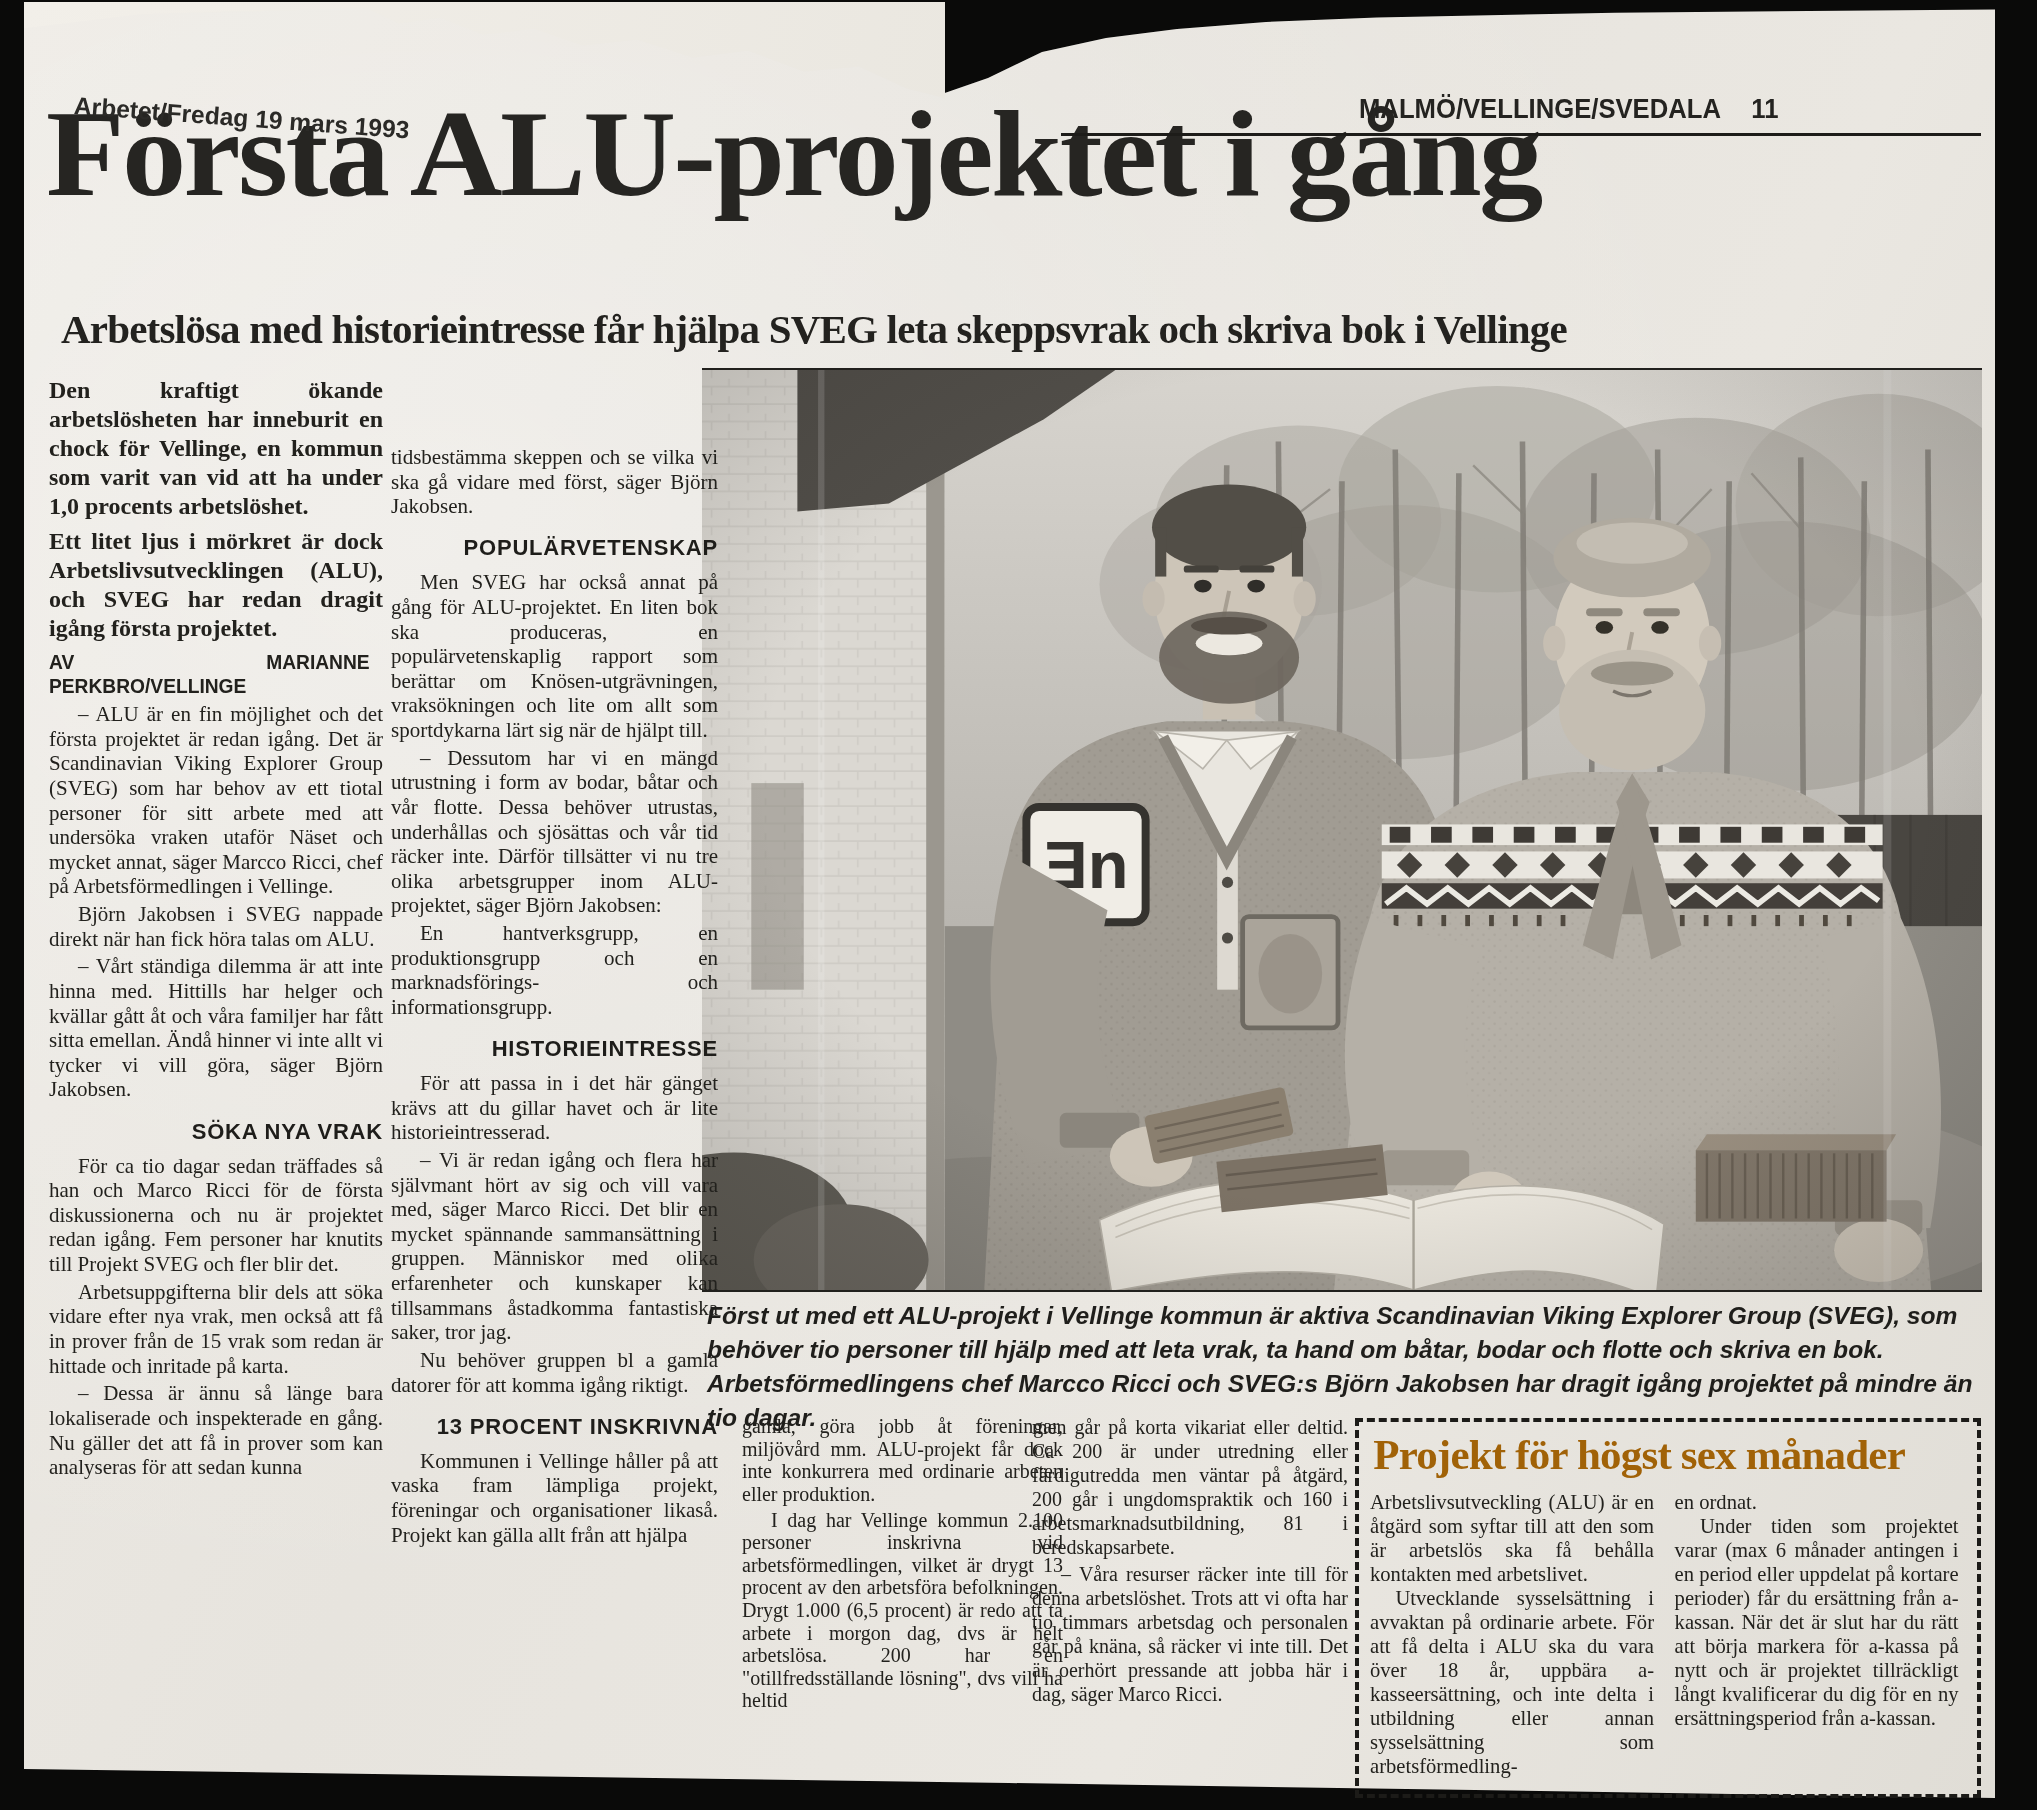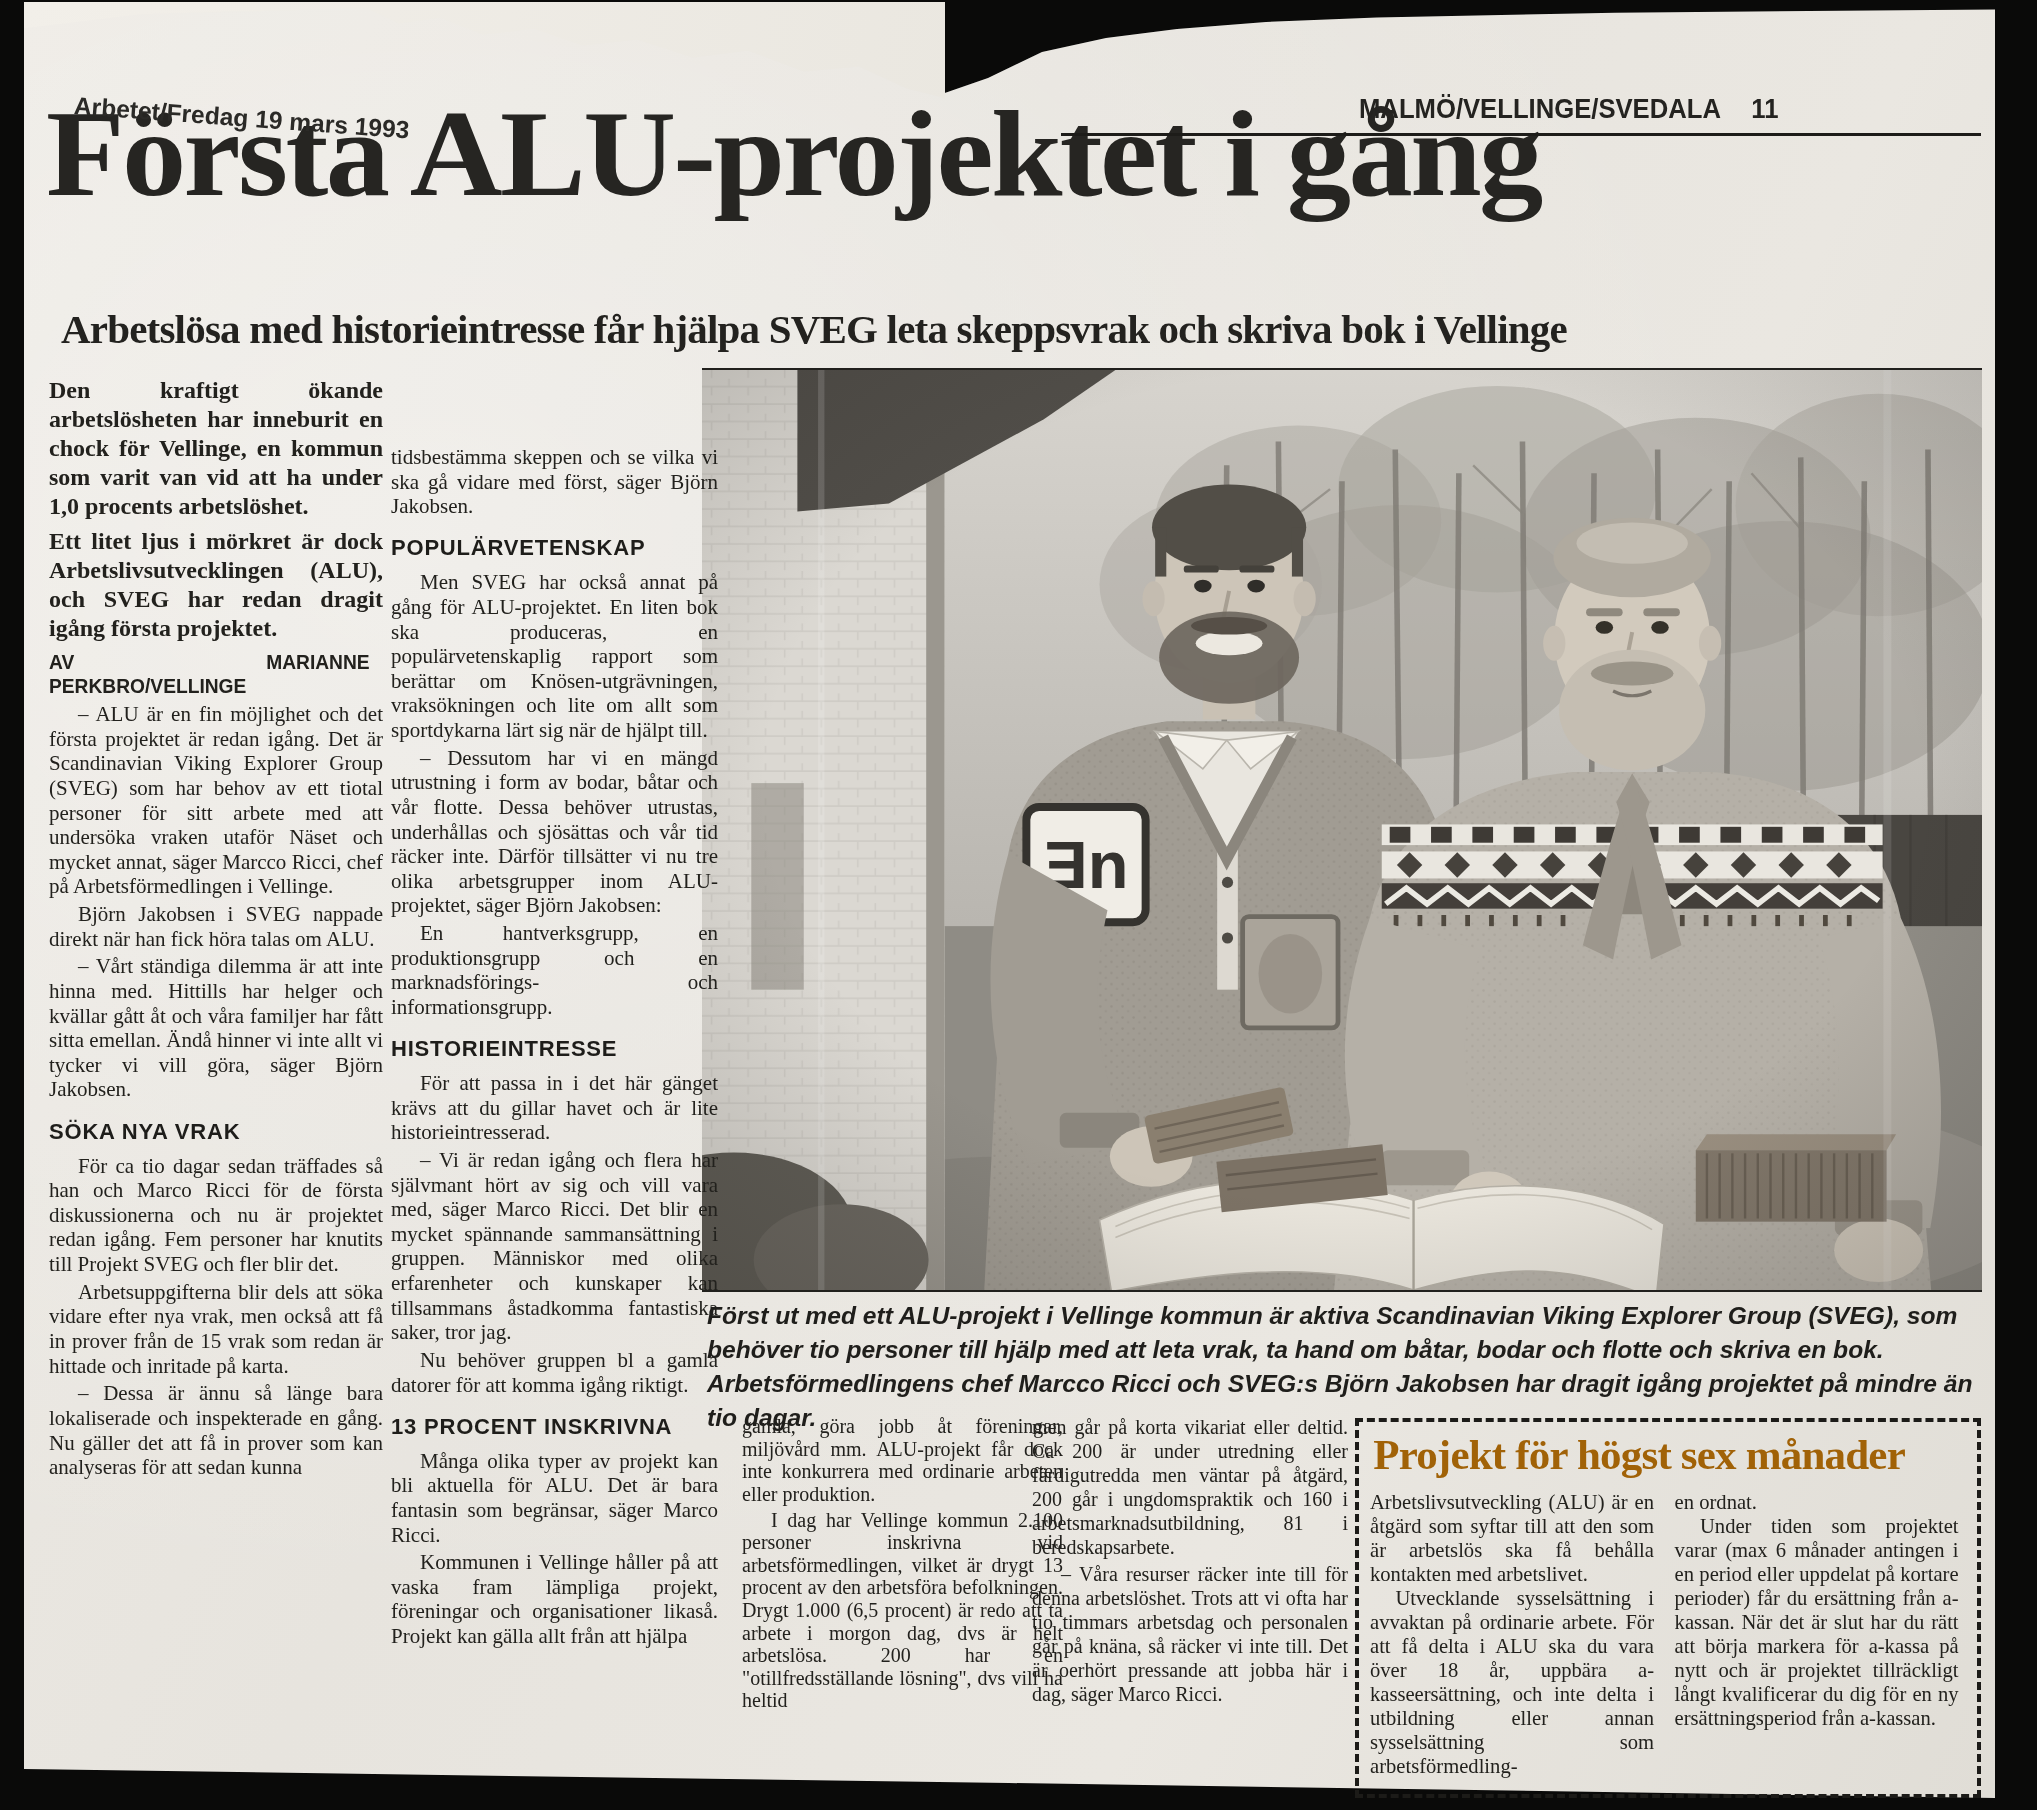--- a/index.html
+++ b/index.html
@@ -39,21 +39,21 @@
 
   
   .col{position:absolute;font-size:21px;line-height:24.6px;text-align:justify;
        overflow:hidden;color:#22211d;z-index:4;}
   .col p{margin:0 0 3.2px 0;text-indent:29px;}
   .col p.noindent{text-indent:0;}
   .lead p{font-weight:bold;font-size:24px;line-height:29px;text-indent:0;margin:0 0 6.4px 0;}
   .byline{font-family:"Liberation Sans",sans-serif;font-weight:bold;font-size:20px;
     margin:14.3px 0 11px 0;text-indent:0 !important;transform:scaleX(.96);transform-origin:left;}
   .subhead{font-family:"Liberation Sans",sans-serif;font-weight:bold;font-size:22px;
-    text-align:left;margin:17.5px 0 9.5px 0;letter-spacing:0.8px;color:#1e1d1a;}
+    text-align:right;margin:17.5px 0 9.5px 0;letter-spacing:0.8px;color:#1e1d1a;}
   #col1{left:49px;top:376px;width:334px;height:1390px;}
   #col2{left:391px;top:445px;width:327px;height:1321px;}
   #col3{left:742px;top:1415px;width:321px;height:359px;font-size:20px;line-height:22.6px;}
   #col4{left:1032px;top:1415px;width:316px;height:359px;font-size:20px;line-height:24px;}
 
   
   .photo{position:absolute;left:702px;top:368px;width:1280px;height:920px;z-index:3;
     border-top:2.4px solid #21201d;border-bottom:2.4px solid #21201d;background:#c7c4be;}
   .photo svg{display:block;width:100%;height:100%;}
   .caption{position:absolute;left:707px;top:1299px;width:1271px;z-index:4;
@@ -106,21 +106,20 @@
     <p class="noindent">tidsbestämma skeppen och se vilka vi ska gå vidare med först, säger Björn Jakobsen.</p>
     <div class="subhead">POPULÄRVETENSKAP</div>
     <p>Men SVEG har också annat på gång för ALU-projektet. En liten bok ska produceras, en populärvetenskaplig rapport som berättar om Knösen-utgrävningen, vraksökningen och lite om allt som sportdykarna lärt sig när de hjälpt till.</p>
     <p>– Dessutom har vi en mängd utrustning i form av bodar, båtar och vår flotte. Dessa behöver utrustas, underhållas och sjösättas och vår tid räcker inte. Därför tillsätter vi nu tre olika arbetsgrupper inom ALU-projektet, säger Björn Jakobsen:</p>
     <p>En hantverksgrupp, en produktionsgrupp och en marknadsförings- och informationsgrupp.</p>
     <div class="subhead">HISTORIEINTRESSE</div>
     <p>För att passa in i det här gänget krävs att du gillar havet och är lite historieintresserad.</p>
     <p>– Vi är redan igång och flera har självmant hört av sig och vill vara med, säger Marco Ricci. Det blir en mycket spännande sammansättning i gruppen. Människor med olika erfarenheter och kunskaper kan tillsammans åstadkomma fantastiska saker, tror jag.</p>
     <p>Nu behöver gruppen bl a gamla datorer för att komma igång riktigt.</p>
     <div class="subhead">13 PROCENT INSKRIVNA</div>
-    <p>Många olika typer av projekt kan bli aktuella för ALU. Det är bara fantasin som begränsar, säger Marco Ricci.</p>
     <p>Kommunen i Vellinge håller på att vaska fram lämpliga projekt, föreningar och organisationer likaså. Projekt kan gälla allt från att hjälpa</p>
   </div>
 
   <div class="photo">
     <svg viewBox="0 0 1610 1158" preserveAspectRatio="none">
       <defs>
         <linearGradient id="sky" x1="0" y1="0" x2="0" y2="1">
           <stop offset="0" stop-color="#d7d4ce"></stop>
             <stop offset="1" stop-color="#b8b5af"></stop>
         </linearGradient>

